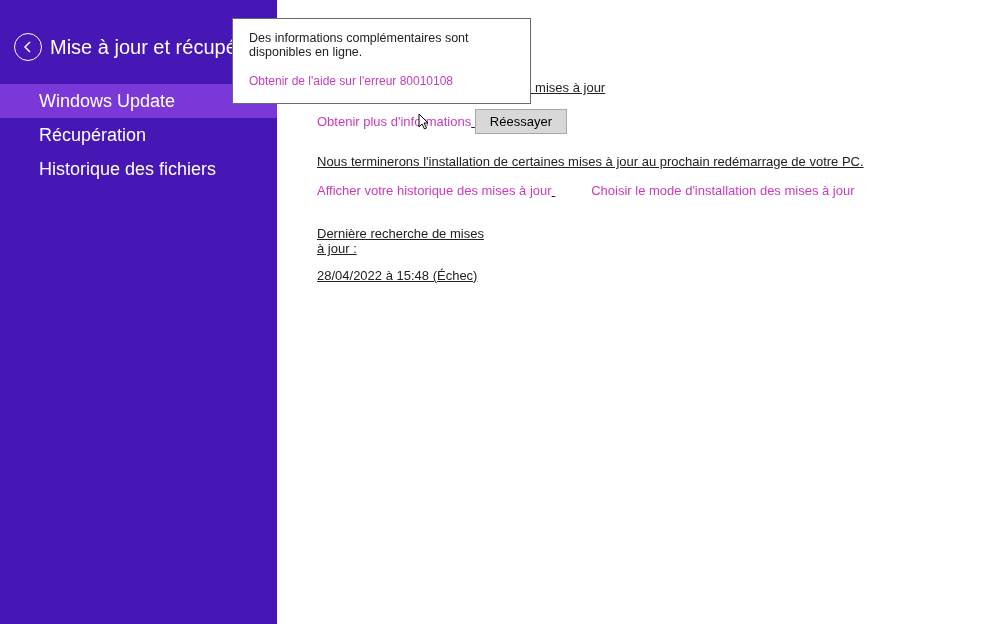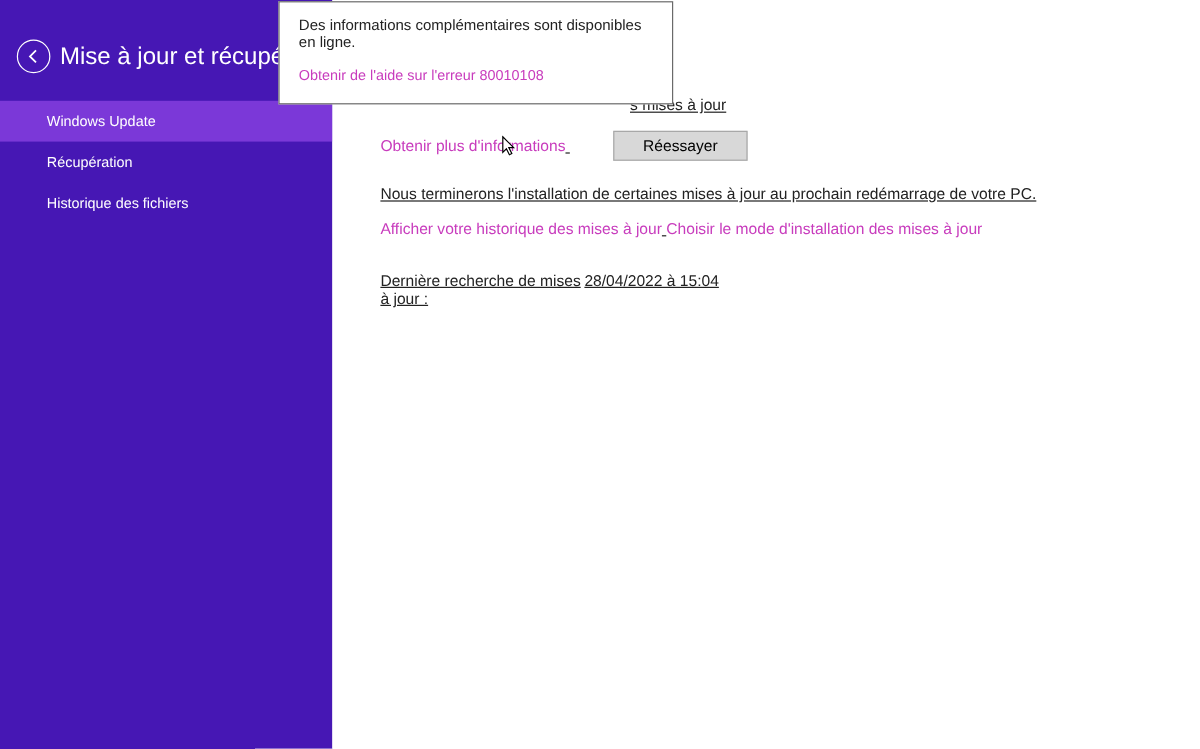--- a/index.html
+++ b/index.html
@@ -3,31 +3,31 @@
 <meta charset="utf-8">
 <style>
   * { margin:0; padding:0; box-sizing:border-box; font-family:"Segoe UI",Arial,sans-serif; }
   html,body { width:1000px; height:624px; overflow:hidden; }
   .app { display:flex; width:100%; height:100%; background:#fff; }
   .sidebar { width:277px; background:#4617b4; color:#fff; position:relative; }
   .sb-header { display:flex; align-items:center; height:50px; padding:0 14px; margin-top:22px; margin-bottom:12px;}
   .back-btn { width:28px; height:28px; border:1.5px solid #fff; border-radius:50%; display:flex; align-items:center; justify-content:center; margin-right:8px; cursor:pointer; flex:0 0 auto;}
   .back-btn svg { display:block; }
   .sb-title { font-size:20px; font-weight:300; white-space:nowrap; overflow:hidden; text-overflow:clip; max-width:195px;}
-  .sb-item { height:34px; line-height:34px; padding:0 39px; font-size:12px; cursor:pointer; color:#fff; }
+  .sb-item { height:34px; line-height:34px; padding:0 39px; font-size:18px; cursor:pointer; color:#fff; }
   .sb-item.active { background:#7b38d8; }
   .main { flex:1; padding:60px 40px 0 40px; background:#fff; color:#222; font-size:13px; position:relative;text-decoration:underline; }
   .link { color:#c83cbd; cursor:pointer; display:inline-block; }
   .partial-text { margin-top:20px; margin-bottom:14px;}
-  .retry-btn { background:#d8d8d8; border:1px solid #a8a8a8; color:#000; padding:4px 24px; font-size:13px; cursor:pointer; margin-bottom:20px;margin-left:36px;}
+  .retry-btn { background:#d8d8d8; border:1px solid #a8a8a8; color:#000; padding:4px 14px; font-size:13px; cursor:pointer; margin-bottom:20px;}
   .para { margin-bottom:14px; }
-  .info-row { display:flex; margin-bottom:12px;}
+  .info-row { display:flex; margin-bottom:12px;gap:12px;}
   .info-label { width:170px; }
   .info-val {}
-  .tooltip { position:absolute; top:1px; left:232px; width:329px; background:#fff; border:1.5px solid #6a6a6a; padding:12px 16px 14px 16px; z-index:10; }
+  .tooltip { position:absolute; top:18px; left:232px; width:299px; background:#fff; border:1.5px solid #6a6a6a; padding:12px 16px 14px 16px; z-index:10; }
   .tooltip .tt-text { font-size:12.5px; color:#222; margin-bottom:12px;}
   .tooltip .tt-link { font-size:12px; }
   .cursor { position:absolute; top:113px; left:418px; z-index:20;}
 </style>
 </head>
 <body>
 
 <div class="app">
   <div class="sidebar">
     <div class="sb-header">
@@ -41,26 +41,26 @@
     <div class="sb-item active">Windows Update</div>
     <div class="sb-item">Récupération</div>
     <div class="sb-item">Historique des fichiers</div>
   </div>
   <div class="main">
     <div class="partial-text" style="margin-left:208px;">s mises à jour</div>
     <div class="link para">Obtenir plus d'informations</div>
     <button class="retry-btn">Réessayer</button>
     <div class="para">Nous terminerons l'installation de certaines mises à jour au prochain redémarrage de votre PC.</div>
     <div class="link para">Afficher votre historique des mises à jour</div>
-    <div class="link para" style="margin-bottom:28px;">Choisir le mode d'installation des mises à jour</div>
+    <div class="link para" style="margin-bottom:28px;margin-left:36px;">Choisir le mode d'installation des mises à jour</div>
     <div class="info-row">
       <div class="info-label">Dernière recherche de mises à jour :</div>
-      <div class="info-val">28/04/2022 à 15:04</div>
     </div>
     <div class="info-row">
+      <div class="info-val">28/04/2022 à 15:48 (Échec)</div>
     </div>
   </div>
 </div>
 
 <div class="tooltip">
   <div class="tt-text">Des informations complémentaires sont disponibles en ligne.</div>
   <div class="link tt-link">Obtenir de l'aide sur l'erreur 80010108</div>
 </div>
 
 <svg class="cursor" width="14" height="18" viewBox="0 0 14 18">

